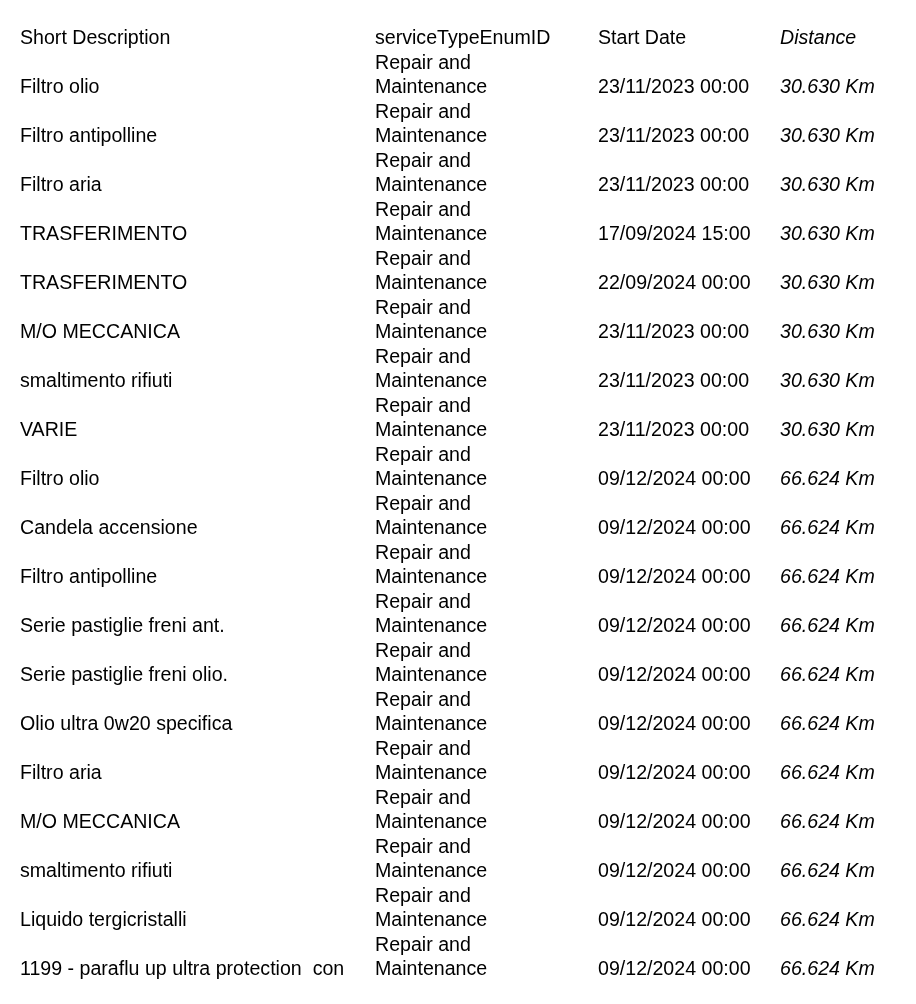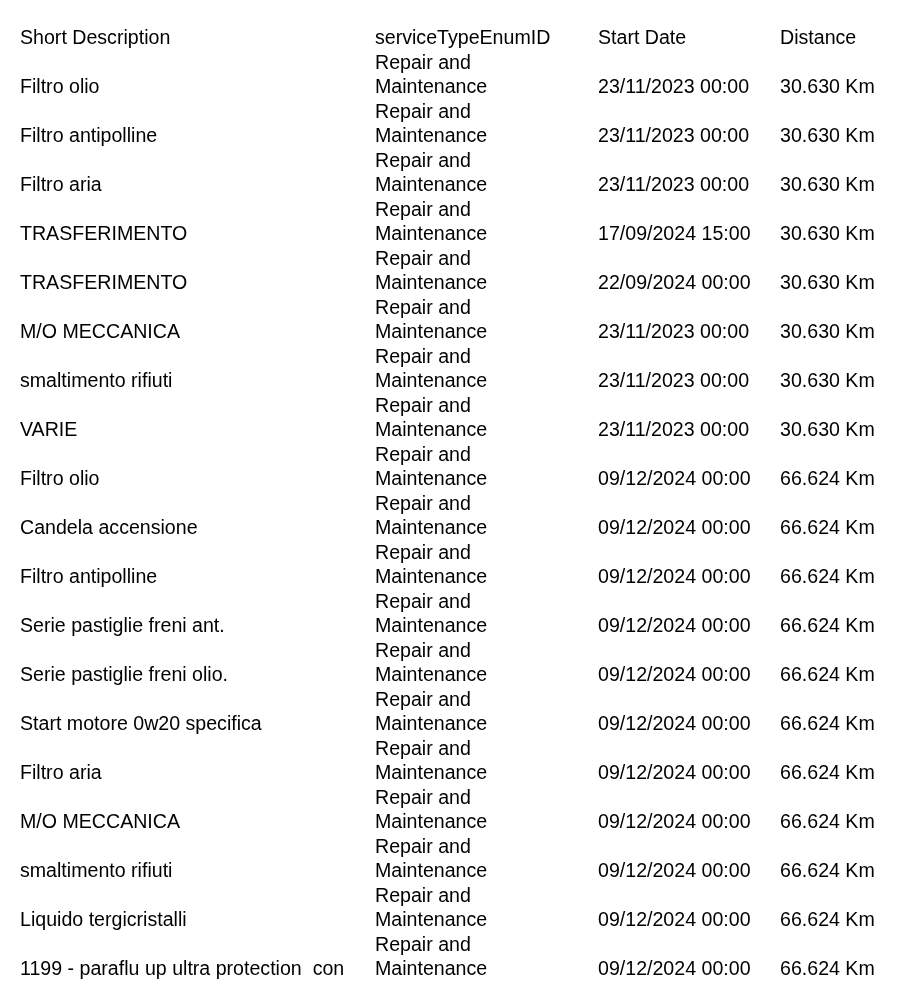--- a/index.html
+++ b/index.html
@@ -43,20 +43,21 @@
   td.c-service, th.c-service {
     padding-right: 30px;     
     margin-top: 43px;
   }
   td.c-date, th.c-date {
     padding-right: 16px;
     white-space: nowrap;
   }
   td.c-dist, th.c-dist {
     white-space: nowrap;
+    font-style: italic;
   }
 </style>
 </head>
 <body>
 
 <div class="report">
   <table class="service-table">
     <colgroup>
       <col class="col-desc">
       <col class="col-service">
@@ -144,21 +145,21 @@
         <td class="c-date">09/12/2024 00:00</td>
         <td class="c-dist">66.624 Km</td>
       </tr>
       <tr>
         <td class="c-desc">Serie pastiglie freni olio.</td>
         <td class="c-service">Repair and Maintenance</td>
         <td class="c-date">09/12/2024 00:00</td>
         <td class="c-dist">66.624 Km</td>
       </tr>
       <tr>
-        <td class="c-desc">Start motore 0w20 specifica</td>
+        <td class="c-desc">Olio ultra 0w20 specifica</td>
         <td class="c-service">Repair and Maintenance</td>
         <td class="c-date">09/12/2024 00:00</td>
         <td class="c-dist">66.624 Km</td>
       </tr>
       <tr>
         <td class="c-desc">Filtro aria</td>
         <td class="c-service">Repair and Maintenance</td>
         <td class="c-date">09/12/2024 00:00</td>
         <td class="c-dist">66.624 Km</td>
       </tr>

